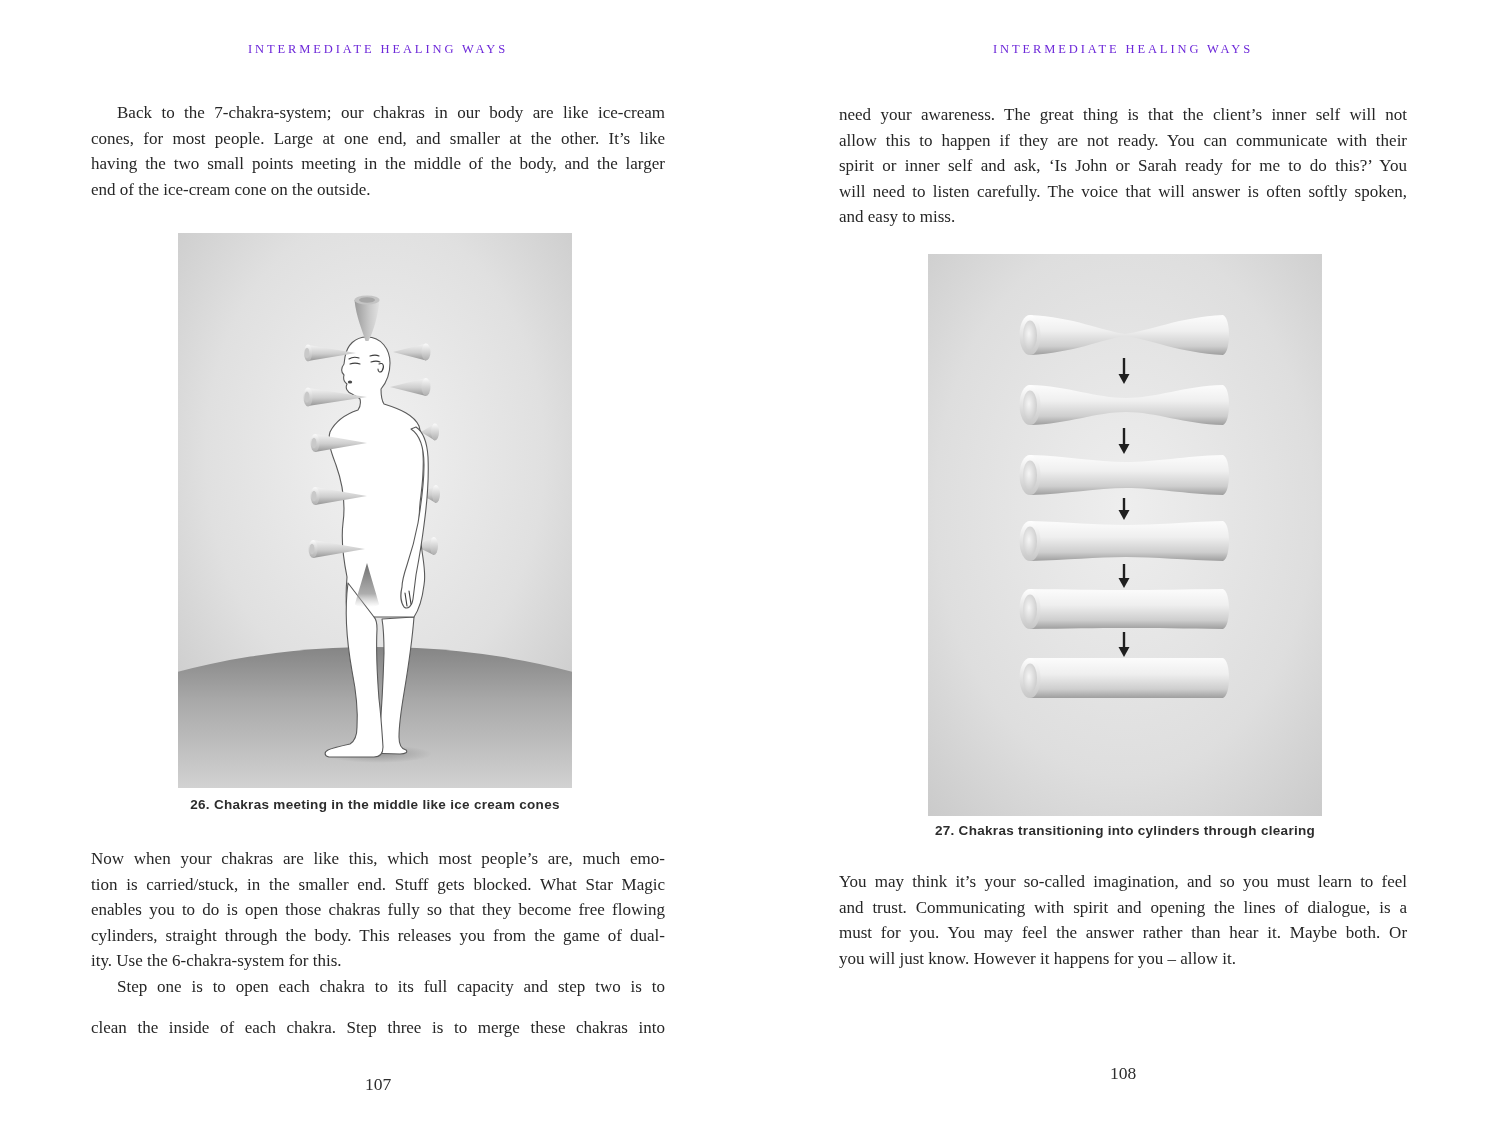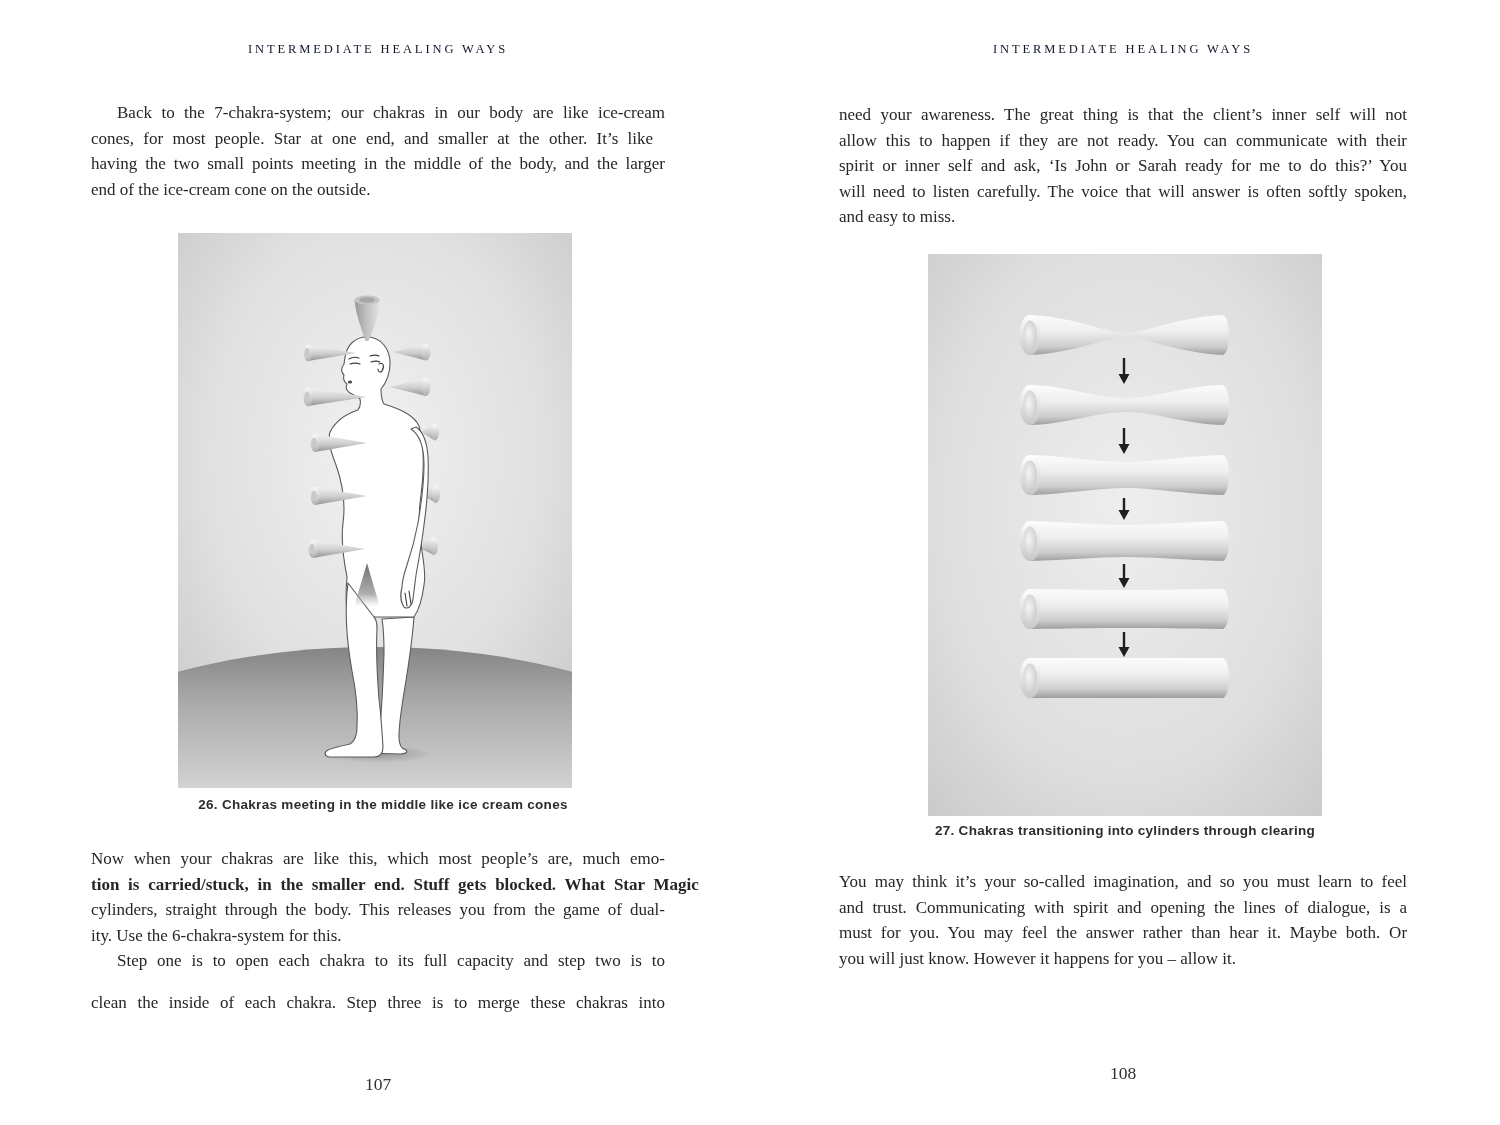--- a/index.html
+++ b/index.html
@@ -2,61 +2,61 @@
 <html><head>
 <meta charset="utf-8">
 <style>
   html,body { margin:0; padding:0; background:#ffffff; }
   .spread {
     position:relative; width:1500px; height:1125px; background:#ffffff;
     font-family:"Liberation Serif", serif; overflow:hidden;
   }
   .running-header {
     position:absolute; top:42px; font-size:12.5px; letter-spacing:2.9px;
-    color:#0f172a; text-align:center; white-space:nowrap;
+    color:#6d28d9; text-align:center; white-space:nowrap;
   }
   .hdr-left  { left:91px;  width:574px; }
   .hdr-right { left:839px; width:568px; }
 
   .tblock { position:absolute; font-size:17px; line-height:25.5px; color:#262626; }
   .tb-l { left:91px;  width:574px; }
   .tb-r { left:839px; width:568px; }
   .jl { white-space:nowrap; height:25.5px; }
   .jl.indent { padding-left:26px;font-family:Liberation Serif, serif; }
 
   .fig { position:absolute; }
   .fig svg { display:block; }
   #fig26 { left:178px; top:233px; }
   #fig27 { left:928px; top:254px; }
 
   .caption {
     position:absolute; width:750px; text-align:center;
     font-family:"Liberation Sans", sans-serif; font-size:13.5px; font-weight:700;
     letter-spacing:0.3px; color:#2d2d2d; white-space:nowrap;
   }
-  #cap26 { left:0;     top:797px;margin-left:8px; }
+  #cap26 { left:0;     top:797px; }
   #cap27 { left:750px; top:823px; }
 
   .pagenum {
     position:absolute; top:1063px; text-align:center;
     font-size:17.5px; color:#2e2e2e;
   }
   .pn-l { left:91px;  width:574px;margin-top:11px; }
   .pn-r { left:839px; width:568px; }
 </style>
 </head>
 <body>
 
 <div class="spread">
 
   <div class="running-header hdr-left">INTERMEDIATE HEALING WAYS</div>
 
   <div class="tblock tb-l" style="top:100px;">
     <div class="jl indent" style="word-spacing: 5.23px;"><span>Back to the 7-chakra-system; our chakras in our body are like ice-cream</span></div>
-    <div class="jl" style="word-spacing: 5.08px;"><span>cones, for most people. Star at one end, and smaller at the other. It’s like</span></div>
+    <div class="jl" style="word-spacing: 5.08px;"><span>cones, for most people. Large at one end, and smaller at the other. It’s like</span></div>
     <div class="jl" style="word-spacing: 3.63px;"><span>having the two small points meeting in the middle of the body, and the larger</span></div>
     <div class="jl lastline"><span>end of the ice-cream cone on the outside.</span></div>
   </div>
 
   <div class="fig" id="fig26">
     <svg width="394" height="555" viewBox="0 0 394 555" xmlns="http://www.w3.org/2000/svg">
       <defs>
         <radialGradient id="wallL" cx="50%" cy="40%" r="78%">
           <stop offset="0%" stop-color="#f1f1f1"></stop>
             <stop offset="55%" stop-color="#e0e0e0"></stop>
@@ -175,21 +175,22 @@
       </g>
 
       <path fill="url(#rootG)" d="M189,330 C185,344 180,360 177,371 C177,375 201,375 201,371 C198,360 193,344 189,330 Z"></path>
     </svg>
   </div>
 
   <div class="caption" id="cap26">26. Chakras meeting in the middle like ice cream cones</div>
 
   <div class="tblock tb-l" style="top:846px;">
     <div class="jl" style="word-spacing: 5.5px;"><span>Now when your chakras are like this, which most people’s are, much emo-</span></div>
-    <div class="jl" style="word-spacing: 4.49px; font-weight: bold;"><span>tion is carried/stuck, in the smaller end. Stuff gets blocked. What Star Magic</span></div>
+    <div class="jl" style="word-spacing: 4.49px;"><span>tion is carried/stuck, in the smaller end. Stuff gets blocked. What Star Magic</span></div>
+    <div class="jl" style="word-spacing: 2.96px;"><span>enables you to do is open those chakras fully so that they become free flowing</span></div>
     <div class="jl" style="word-spacing: 3.81px; text-align: center;"><span>cylinders, straight through the body. This releases you from the game of dual-</span></div>
     <div class="jl lastline"><span>ity. Use the 6-chakra-system for this.</span></div>
     <div class="jl indent" style="word-spacing: 5.59px;"><span>Step one is to open each chakra to its full capacity and step two is to</span></div>
     <div class="jl" style="word-spacing: 6.34px; margin-top: 16px;"><span>clean the inside of each chakra. Step three is to merge these chakras into</span></div>
   </div>
 
   <div class="pagenum pn-l">107</div>
 
   <div class="running-header hdr-right">INTERMEDIATE HEALING WAYS</div>
 

